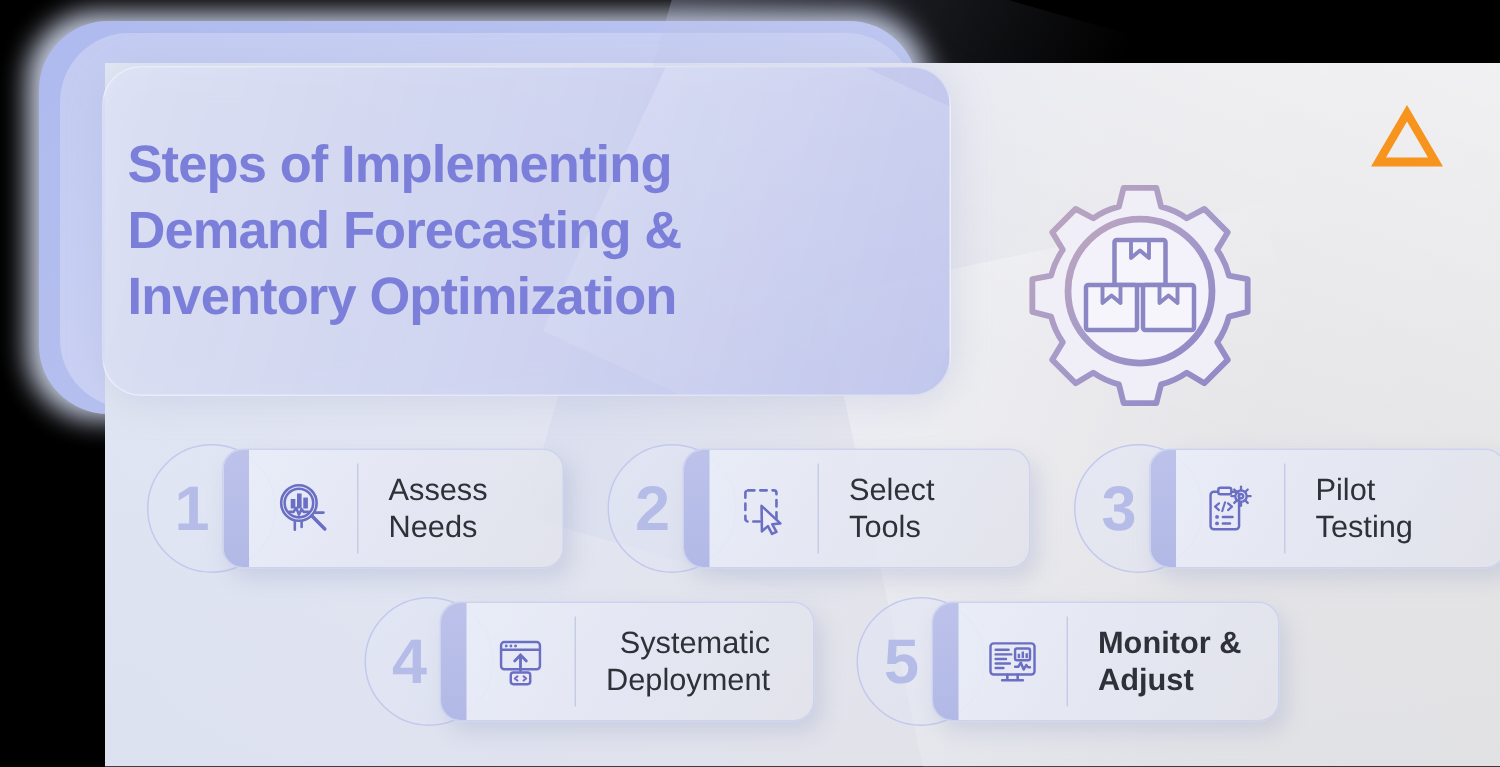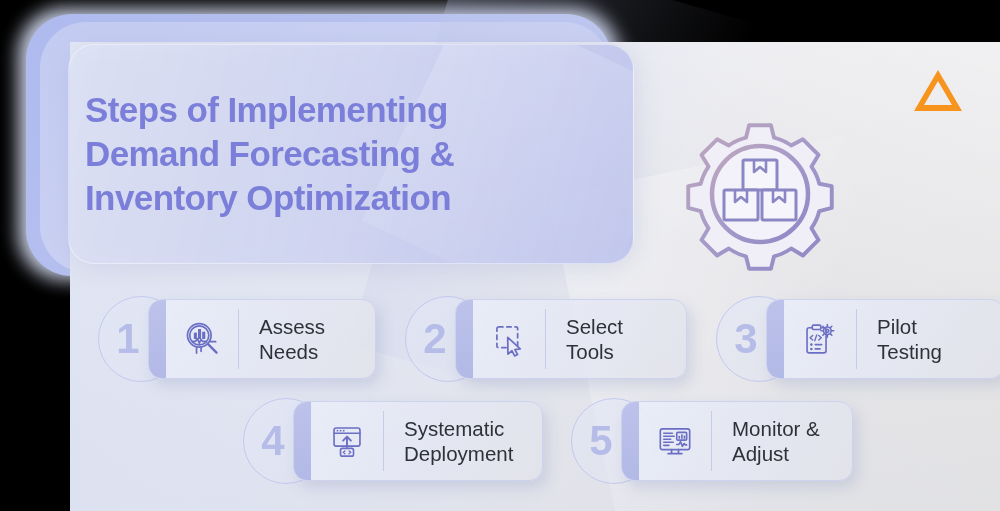--- a/index.html
+++ b/index.html
@@ -195,22 +195,22 @@
     padding:0 22px 0 20px;
     font-size:20.5px;
     line-height:1.24;
     color:#2e3238;
     white-space:pre-line;
   }
 
   .w-assess   { width:228px; }
   .w-select   { width:232px; }
   .w-pilot    { width:238px; }
-  .w-deploy   { width:250px; }
-  .w-monitor  { width:232px; }
+  .w-deploy   { width:250px;text-align:right; }
+  .w-monitor  { width:232px;font-weight:bold; }
 </style>
 </head>
 <body>
 
 <div id="stage">
 
   <div class="plate plate-shadow"></div>
   <div class="plate plate-blue"></div>
   <div class="plate plate-blue-2"></div>
 

